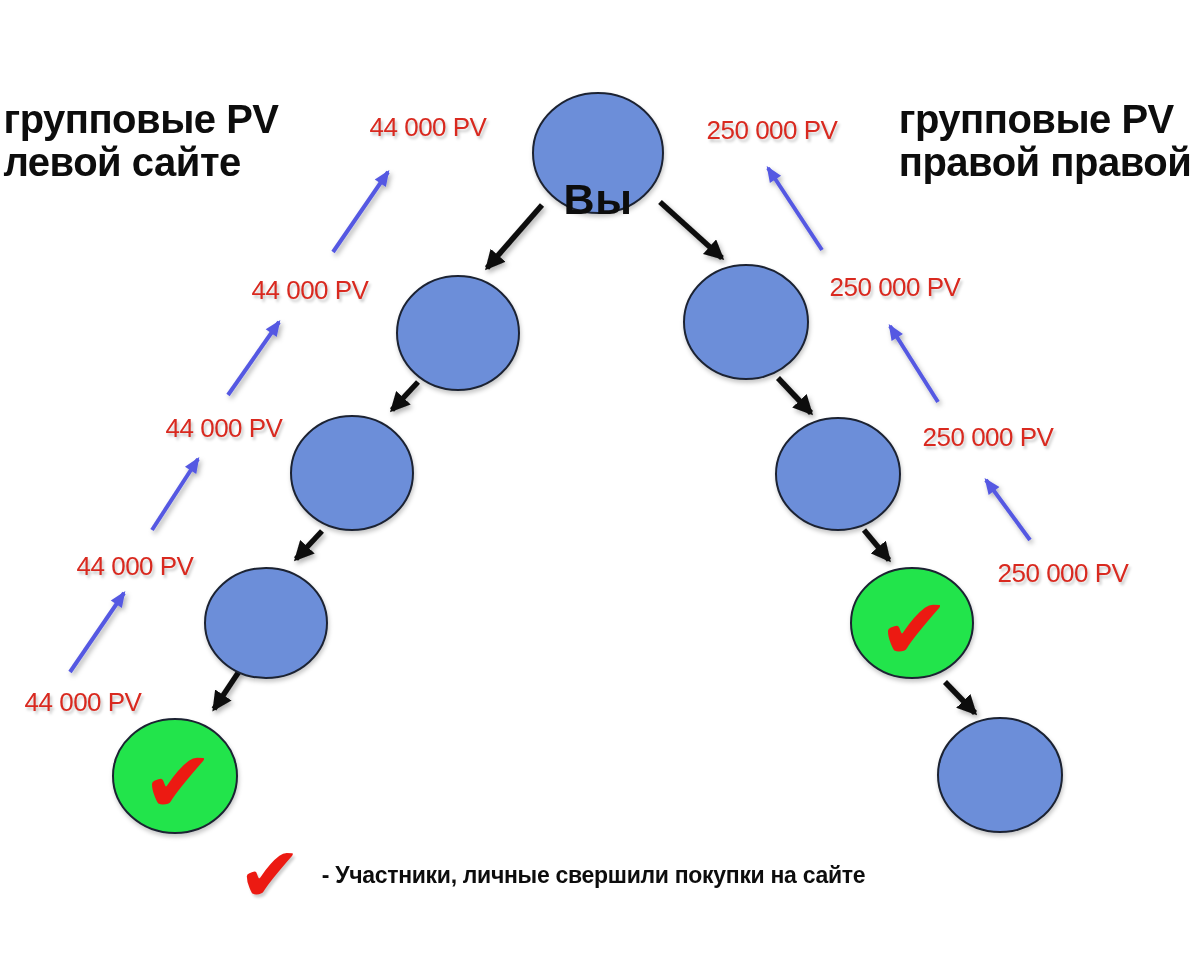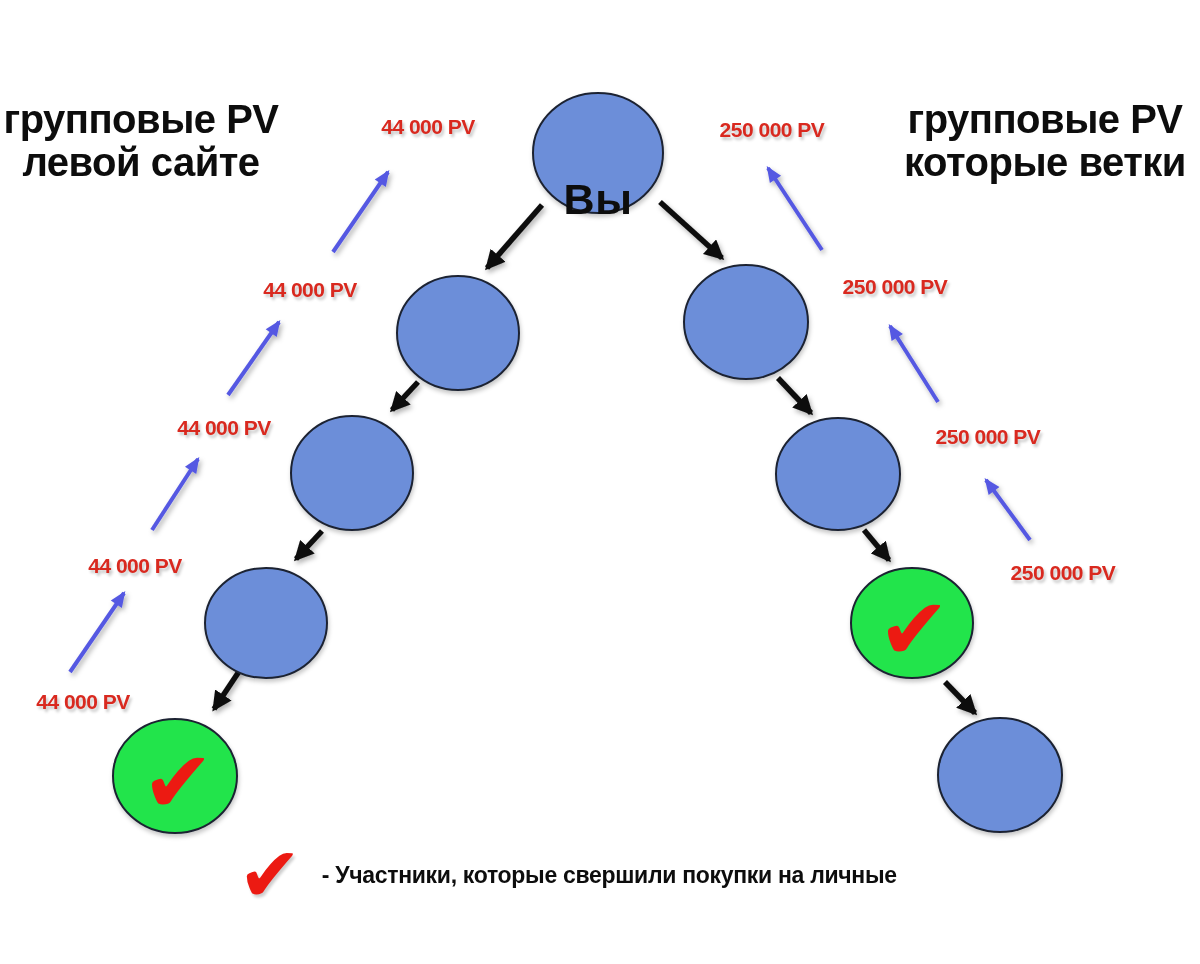--- a/index.html
+++ b/index.html
@@ -10,24 +10,24 @@
     overflow:hidden;
     position:relative;
   }
   .canvas{position:relative;width:1200px;height:964px;}
   .canvas svg{position:absolute;left:0;top:0;}
   .abs{position:absolute;transform:translate(-50%,-50%);white-space:nowrap;}
 
   .branch-header{
     font-weight:700;font-size:40px;line-height:1.07;
     color:var(--text-black,#0d0d0d);
-    text-align:center;letter-spacing:-0.5px;
+    text-align:left;letter-spacing:-0.5px;
   }
   .pv-label{
-    font-weight:700;font-size:21px;
+    font-weight:400;font-size:26px;
     color:var(--pv-red,#d9291f);
     letter-spacing:-0.5px;
     text-shadow:2px 3px 3px rgba(0,0,0,0.22);
   }
   .root-label{
     font-weight:700;font-size:43px;
     color:var(--text-black,#0d0d0d);
     letter-spacing:0.5px;
     margin-top:48px;
   }
@@ -123,35 +123,35 @@
     <text x="178" y="782" text-anchor="middle" dominant-baseline="central" class="check-glyph">✔</text>
     <text x="914" y="629" text-anchor="middle" dominant-baseline="central" class="check-glyph">✔</text>
   </svg>
 
   <div class="abs branch-header" style="left:141px;top:141px">
     <div>групповые PV</div>
     <div>левой сайте</div>
   </div>
   <div class="abs branch-header" style="left:1045px;top:141px">
     <div>групповые PV</div>
-    <div>которые ветки</div>
+    <div>правой правой</div>
   </div>
 
   <div class="abs root-label" style="left:598px;top:151px">Вы</div>
 
 
   <div class="abs pv-label" style="left:428px;top:127px">44 000 PV</div>
   <div class="abs pv-label" style="left:310px;top:290px">44 000 PV</div>
   <div class="abs pv-label" style="left:224px;top:428px">44 000 PV</div>
   <div class="abs pv-label" style="left:135px;top:566px">44 000 PV</div>
   <div class="abs pv-label" style="left:83px;top:702px">44 000 PV</div>
 
   <div class="abs pv-label" style="left:772px;top:130px">250 000 PV</div>
   <div class="abs pv-label" style="left:895px;top:287px">250 000 PV</div>
   <div class="abs pv-label" style="left:988px;top:437px">250 000 PV</div>
   <div class="abs pv-label" style="left:1063px;top:573px">250 000 PV</div>
 
   <div class="legend">
     <span class="legend-check">✔</span>
-    <span class="legend-text">- Участники, которые свершили покупки на личные</span>
+    <span class="legend-text">- Участники, личные свершили покупки на сайте</span>
   </div>
 
 </div>
 
 </body></html>

